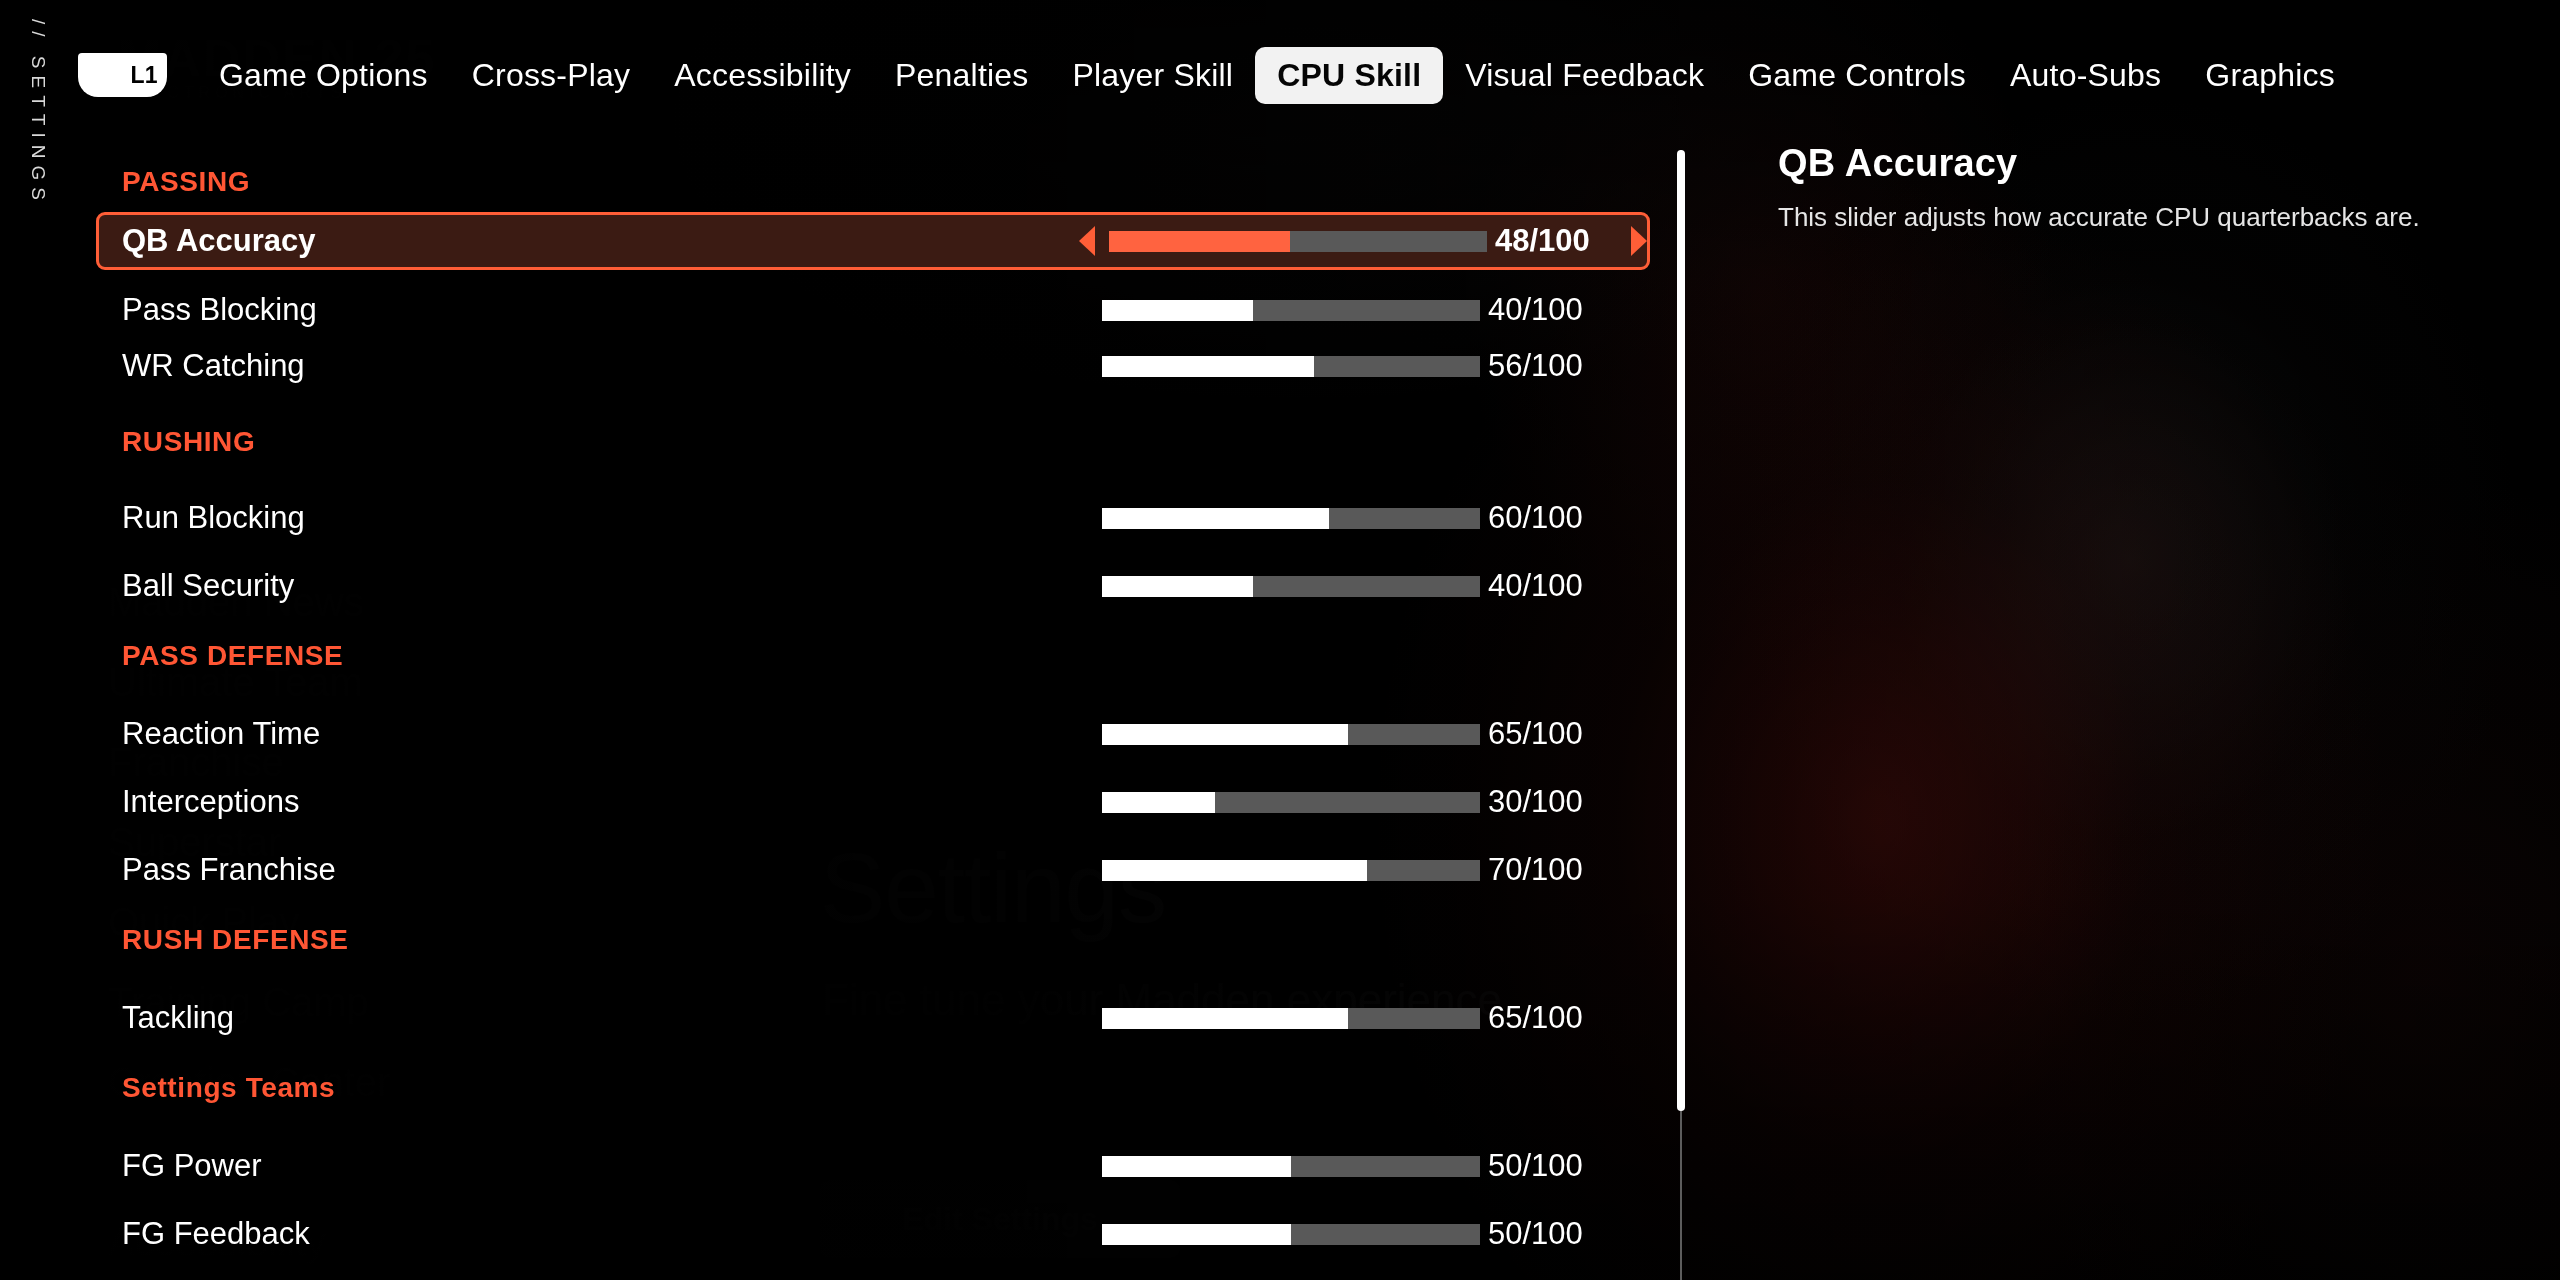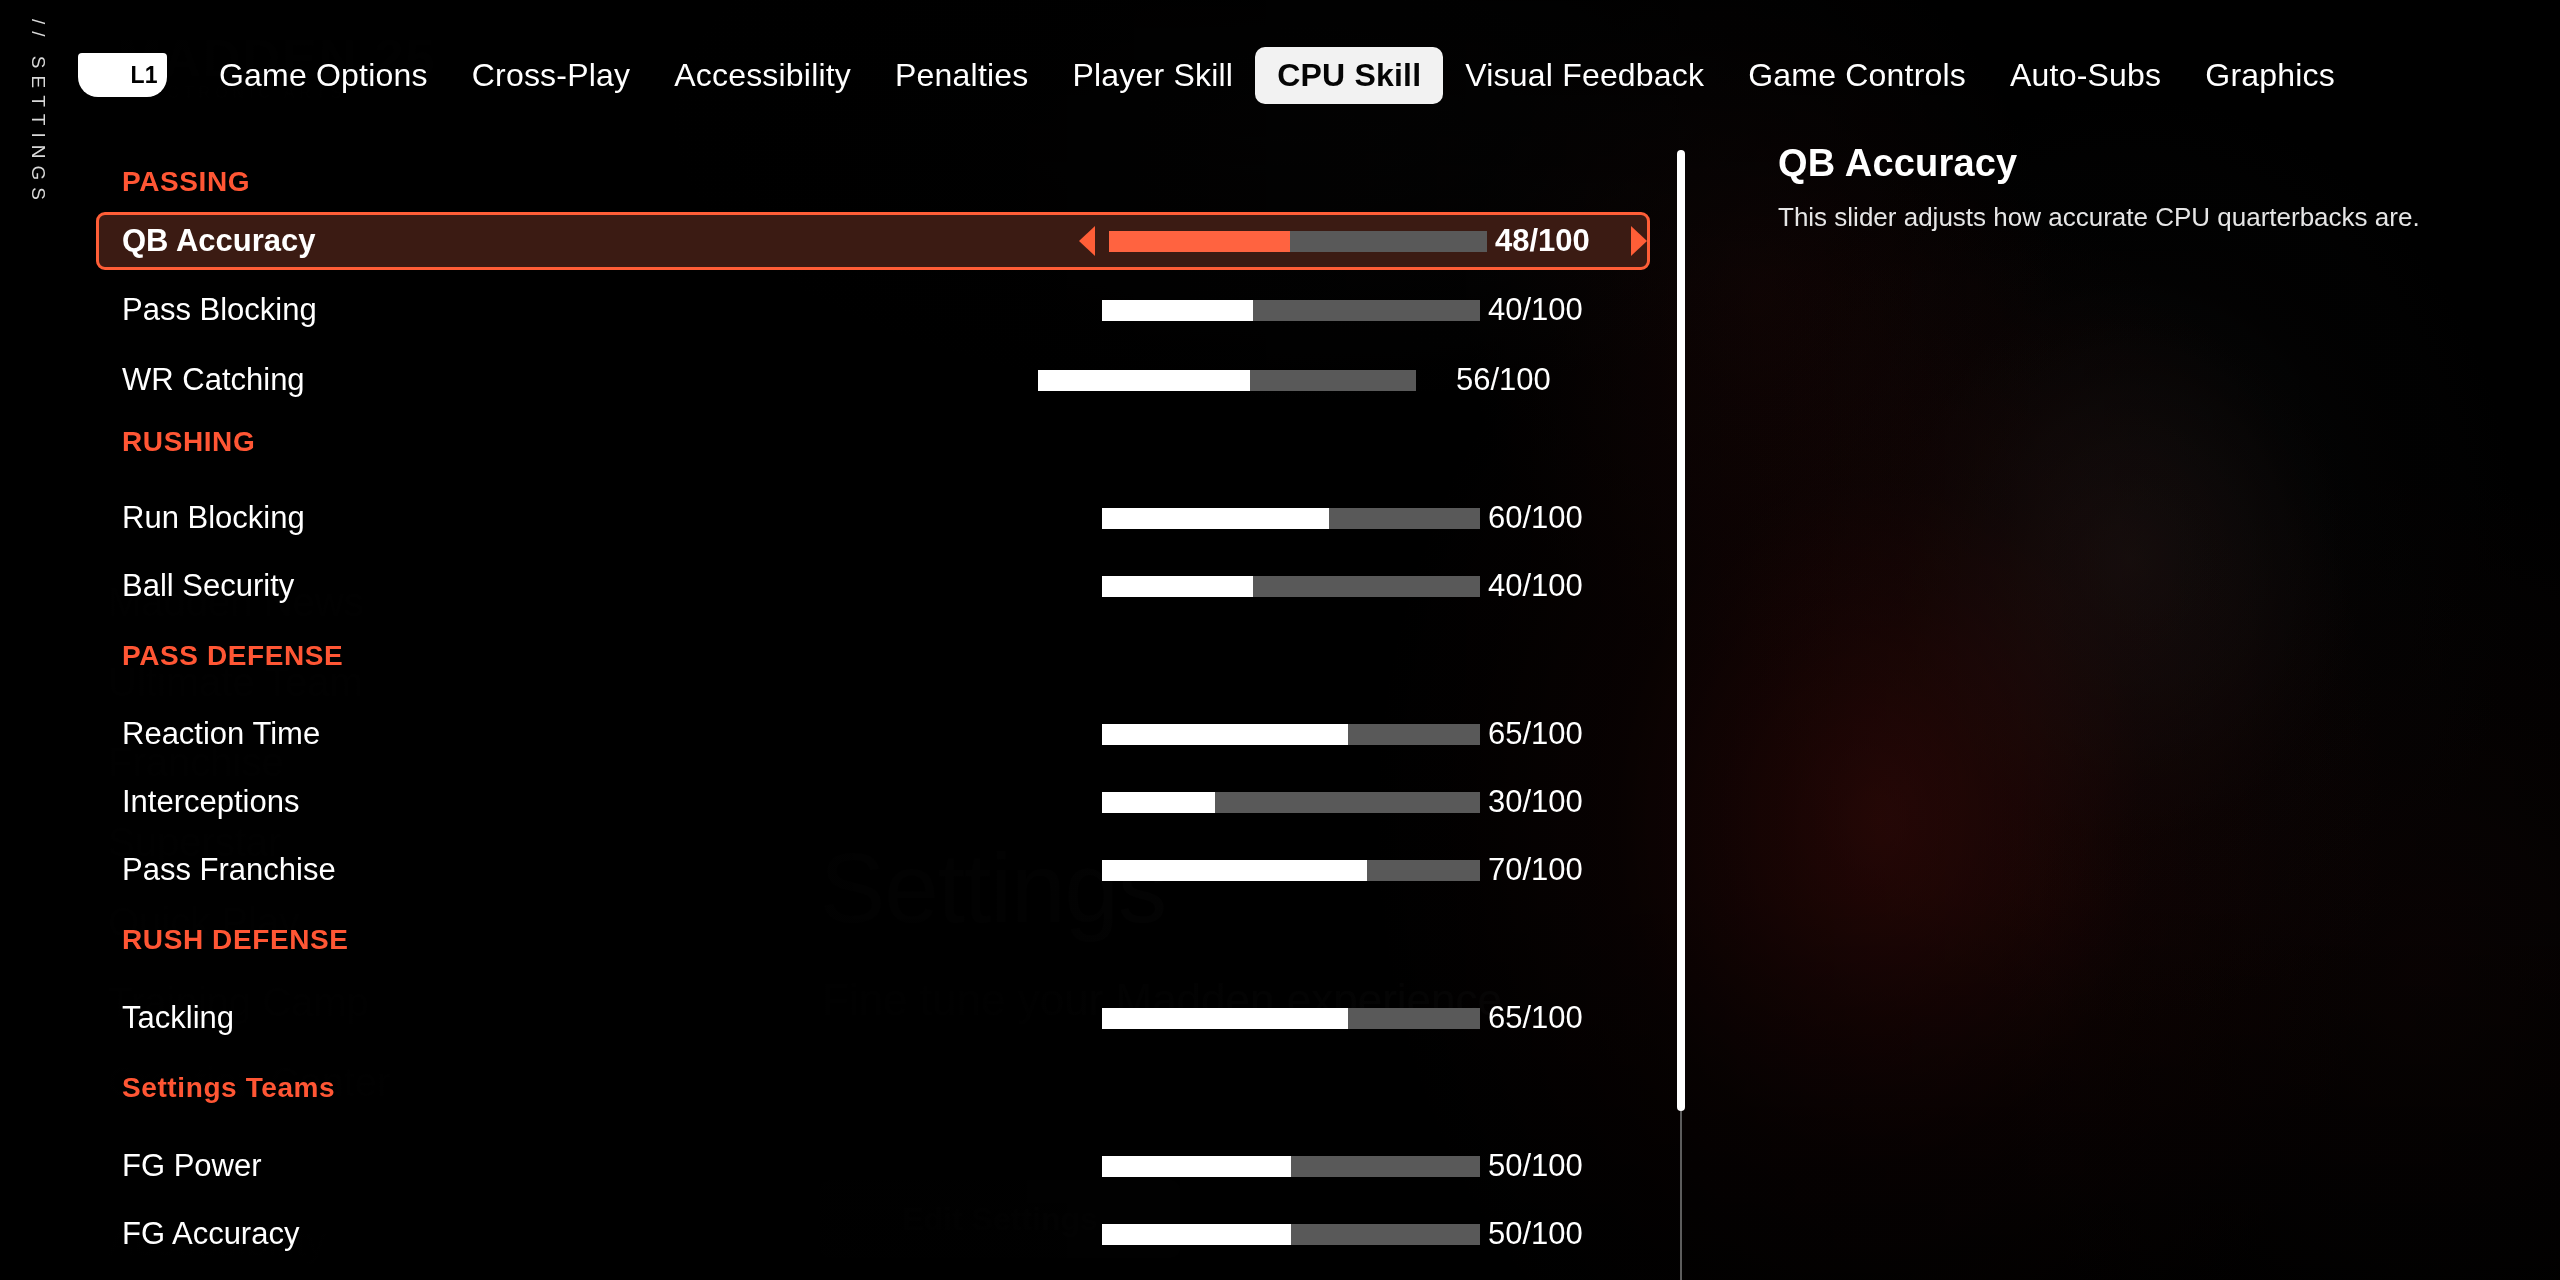--- a/index.html
+++ b/index.html
@@ -339,21 +339,21 @@
     <div class="row" style="top: 152px;">
       <div class="row-label">Pass Blocking</div>
       <div class="row-spacer"></div>
       <div class="arrow arrow-l"></div>
       <div class="track">
         <div class="fill" style="width: 40%;"></div>
       </div>
       <div class="value">40/100</div>
       <div class="arrow arrow-r"></div>
     </div>
-    <div class="row" style="top: 222px; gap: 32px;">
+    <div class="row" style="top: 208px;">
       <div class="row-label">WR Catching</div>
       <div class="row-spacer"></div>
       <div class="arrow arrow-l"></div>
       <div class="track">
         <div class="fill" style="width: 56%;"></div>
       </div>
       <div class="value">56/100</div>
       <div class="arrow arrow-r"></div>
     </div>
     <div class="section-head" style="top: 296px;">RUSHING</div>
@@ -424,21 +424,21 @@
       <div class="row-label">FG Power</div>
       <div class="row-spacer"></div>
       <div class="arrow arrow-l"></div>
       <div class="track">
         <div class="fill" style="width: 50%;"></div>
       </div>
       <div class="value">50/100</div>
       <div class="arrow arrow-r"></div>
     </div>
     <div class="row" style="top: 1076px;">
-      <div class="row-label">FG Accuracy</div>
+      <div class="row-label">FG Feedback</div>
       <div class="row-spacer"></div>
       <div class="arrow arrow-l"></div>
       <div class="track">
         <div class="fill" style="width: 50%;"></div>
       </div>
       <div class="value">50/100</div>
       <div class="arrow arrow-r"></div>
     </div>
   </div>
 

